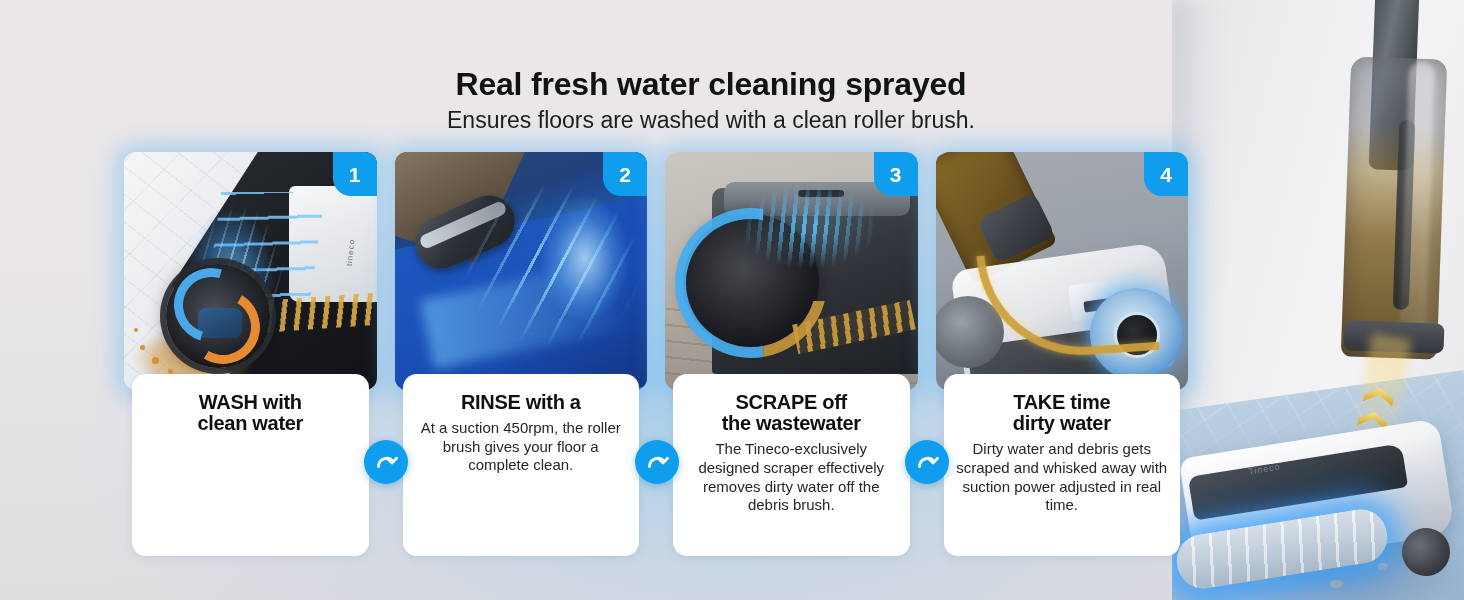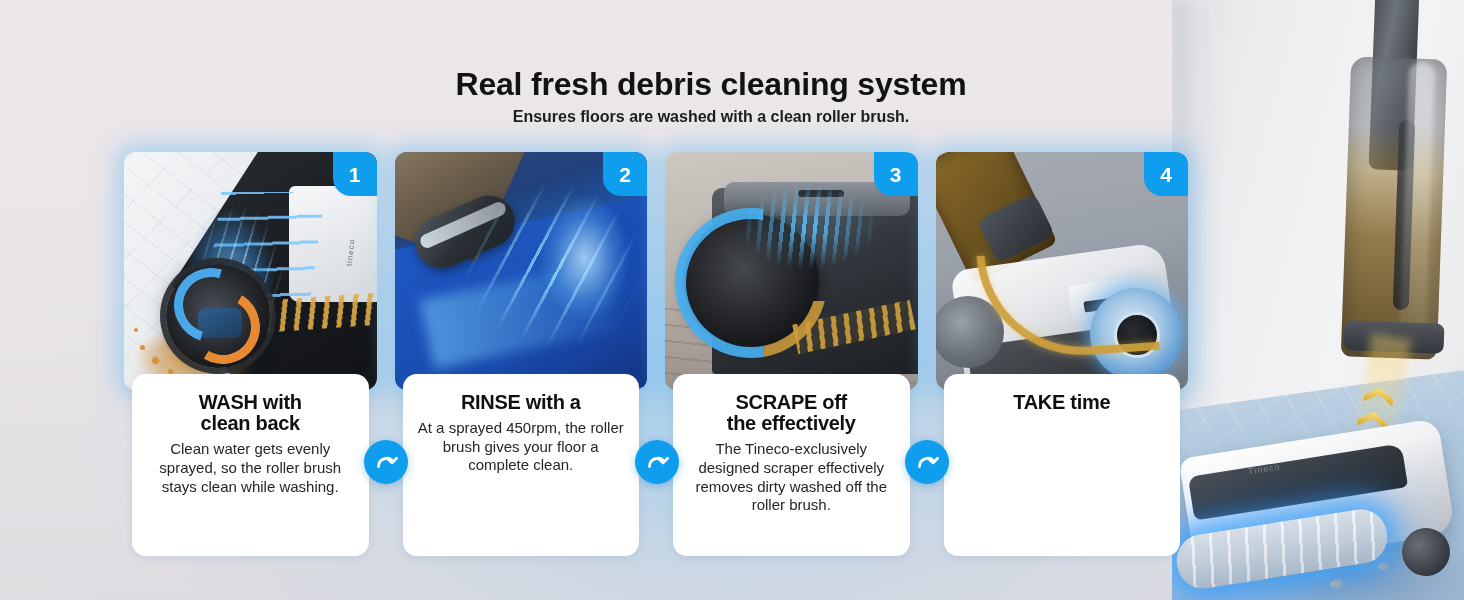--- a/index.html
+++ b/index.html
@@ -184,22 +184,22 @@
   #main-title {
     margin: 0;
     font-size: 32px;
     font-weight: bold;
     letter-spacing: -0.2px;
     color: #121215;
     line-height: 1.14;
   }
   #sub-title {
     margin: 5px 0 0 0;
-    font-size: 16px;
-    font-weight: 700;
+    font-size: 23px;
+    font-weight: 400;
     color: #1c1d20;
     line-height: 1.2;
   }
 
   
   #cards {
     position: absolute;
     left: 124px;
     top: 152px;
     width: 1064px;
@@ -678,21 +678,21 @@
     <div class="suction-arrow" style="right:82px; bottom:148px; transform:rotate(10deg);"></div>
 
     <div class="head"></div>
     <div class="head-top-dark"></div>
     <div class="head-brand">Tineco</div>
     <div class="roller"></div>
     <div class="wheel"></div>
   </div>
 
   <div id="heading-block">
-    <h1 id="main-title">Real fresh debris cleaning system</h1>
+    <h1 id="main-title">Real fresh water cleaning sprayed</h1>
     <p id="sub-title">Ensures floors are washed with a clean roller brush.</p>
   </div>
 
   <div id="cards">
 
     <div class="card">
       <div class="card-photo">
         <div class="photo-bg art1-bg"></div>
         <div class="art1-marble"></div>
         <div class="art1-body"></div>
@@ -709,66 +709,65 @@
         <div class="art1-roller"></div>
         <div class="art1-roller-core"></div>
         <div class="art1-arrow-blue"></div>
         <div class="art1-arrow-orange"></div>
         <div class="art1-logo">tineco</div>
         <div class="badge">1</div>
       </div>
       <div class="card-text">
         <h2 class="card-title">
           <span>WASH with</span>
-          <span class="t2">clean back</span>
+          <span class="t2">clean water</span>
         </h2>
-        <p class="card-desc">Clean water gets evenly sprayed, so the roller brush stays clean while washing.</p>
       </div>
     </div>
 
     <div class="card">
       <div class="card-photo">
         <div class="photo-bg art2-bg"></div>
         <div class="art2-floor"></div>
         <div class="art2-topleft"></div>
         <div class="art2-glow-edge"></div>
         <div class="art2-head"></div>
         <div class="art2-head-bar"></div>
         <div class="art2-waves"></div>
         <div class="art2-spray"></div>
         <div class="badge">2</div>
       </div>
       <div class="card-text">
         <h2 class="card-title">
           <span>RINSE with a</span>
         </h2>
-        <p class="card-desc">At a sprayed 450rpm, the roller brush gives your floor a complete clean.</p>
+        <p class="card-desc">At a suction 450rpm, the roller brush gives your floor a complete clean.</p>
       </div>
     </div>
 
     <div class="card">
       <div class="card-photo">
         <div class="photo-bg art3-bg"></div>
         <div class="art3-wood"></div>
         <div class="art3-machine"></div>
         <div class="art3-machine-top"></div>
         <div class="art3-slot"></div>
         <div class="art3-roller"></div>
         <div class="art3-roller-rim"></div>
         <div class="art3-rim-gold"></div>
         <div class="art3-scrape-water"></div>
         <div class="art3-goldstream"></div>
         <div class="badge">3</div>
       </div>
       <div class="card-text">
         <h2 class="card-title">
           <span>SCRAPE off</span>
-          <span class="t2">the effectively</span>
+          <span class="t2">the wastewater</span>
         </h2>
-        <p class="card-desc">The Tineco-exclusively designed scraper effectively removes dirty washed off the roller brush.</p>
+        <p class="card-desc">The Tineco-exclusively designed scraper effectively removes dirty water off the debris brush.</p>
       </div>
     </div>
 
     <div class="card">
       <div class="card-photo">
         <div class="photo-bg art4-bg"></div>
         <div class="art4-tank"></div>
         <div class="art4-tank-cap"></div>
         <div class="art4-body"></div>
         <div class="art4-dark-base"></div>
@@ -777,21 +776,23 @@
         <div class="art4-panel-dark"></div>
         <div class="art4-mist"></div>
         <div class="art4-roller"></div>
         <div class="art4-roller-hub"></div>
         <div class="art4-tube"></div>
         <div class="badge">4</div>
       </div>
       <div class="card-text">
         <h2 class="card-title">
           <span>TAKE time</span>
+          <span class="t2">dirty water</span>
         </h2>
+        <p class="card-desc">Dirty water and debris gets scraped and whisked away with suction power adjusted in real time.</p>
       </div>
     </div>
 
     <div class="connector" id="connector-1">
       <span>
         <svg width="26" height="26" viewBox="0 0 26 26">
           <path d="M5.5 17.5 A8.2 8.2 0 0 1 20.2 12.6" fill="none" stroke="#ffffff" stroke-width="2.8" stroke-linecap="round"></path>
           <path d="M14.6 13.0 L21.1 13.0 L21.1 6.6" fill="none" stroke="#ffffff" stroke-width="2.8" stroke-linecap="round" stroke-linejoin="round" transform="rotate(44 19 11)"></path>
         </svg>
       </span>

